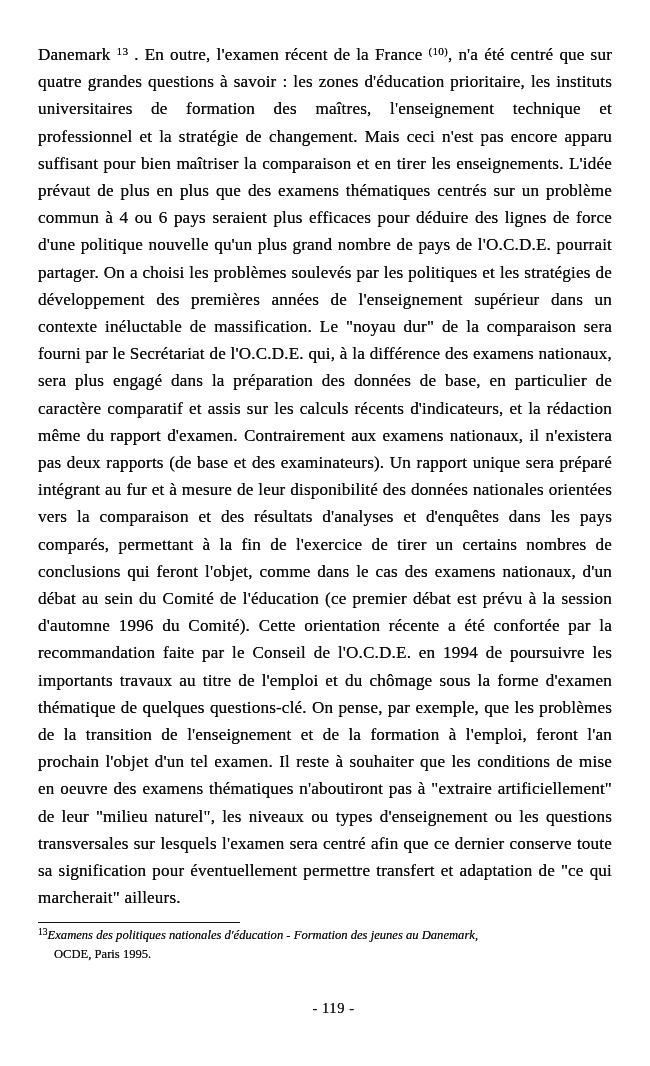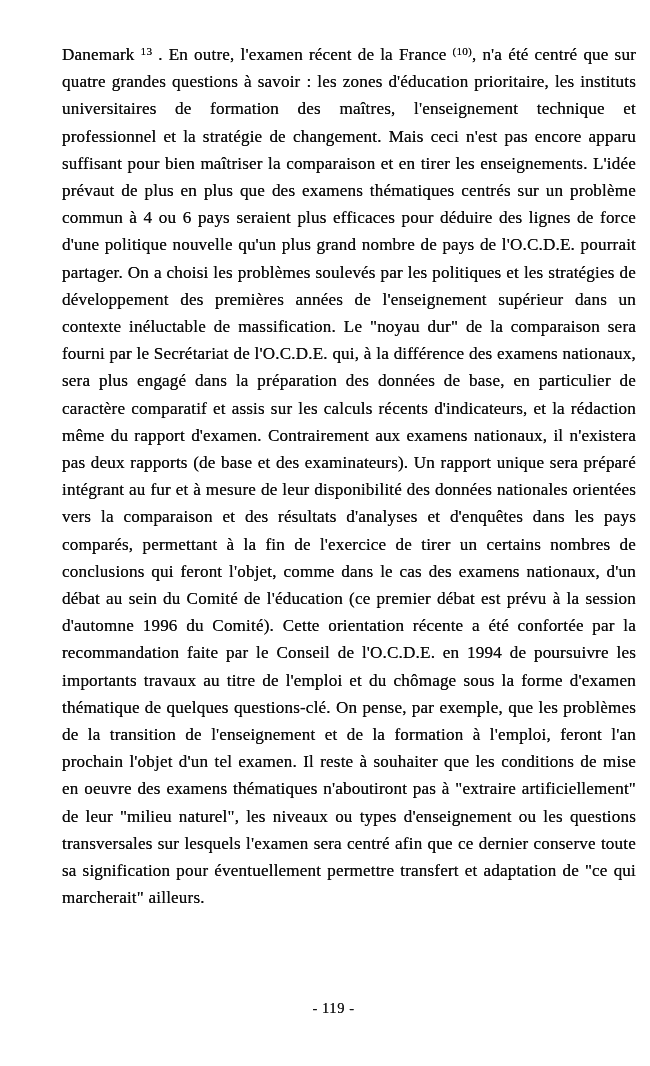--- a/index.html
+++ b/index.html
@@ -19,21 +19,20 @@
     
     filter: saturate(0.97);
   }
 
   
   .body-block {
     position: absolute;
     left: 38px;
     top: 41px;
     width: 574px;
-    margin-left: 24px;
   }
 
   .body-paragraph {
     font-family: "Liberation Serif", "DejaVu Serif", serif;
     font-size: 17.1px;
     line-height: 27.2px;
     color: #0d0d0d;
     text-align: justify;
     text-justify: inter-word;
     margin: 0;
@@ -115,16 +114,23 @@
 </style>
 </head>
 <body>
 
 <div class="page">
 
   <div class="body-block">
     <p class="body-paragraph">Danemark <sup>13</sup> . En outre, l'examen récent de la France <sup>(10)</sup>, n'a été centré que sur quatre grandes questions à savoir : les zones d'éducation prioritaire, les instituts universitaires de formation des maîtres, l'enseignement technique et professionnel et la stratégie de changement. Mais ceci n'est pas encore apparu suffisant pour bien maîtriser la comparaison et en tirer les enseignements. L'idée prévaut de plus en plus que des examens thématiques centrés sur un problème commun à 4 ou 6 pays seraient plus efficaces pour déduire des lignes de force d'une politique nouvelle qu'un plus grand nombre de pays de l'O.C.D.E. pourrait partager. On a choisi les problèmes soulevés par les politiques et les stratégies de développement des premières années de l'enseignement supérieur dans un contexte inéluctable de massification. Le "noyau dur" de la comparaison sera fourni par le Secrétariat de l'O.C.D.E. qui, à la différence des examens nationaux, sera plus engagé dans la préparation des données de base, en particulier de caractère comparatif et assis sur les calculs récents d'indicateurs, et la rédaction même du rapport d'examen. Contrairement aux examens nationaux, il n'existera pas deux rapports (de base et des examinateurs). Un rapport unique sera préparé intégrant au fur et à mesure de leur disponibilité des données nationales orientées vers la comparaison et des résultats d'analyses et d'enquêtes dans les pays comparés, permettant à la fin de l'exercice de tirer un certains nombres de conclusions qui feront l'objet, comme dans le cas des examens nationaux, d'un débat au sein du Comité de l'éducation (ce premier débat est prévu à la session d'automne 1996 du Comité). Cette orientation récente a été confortée par la recommandation faite par le Conseil de l'O.C.D.E. en 1994 de poursuivre les importants travaux au titre de l'emploi et du chômage sous la forme d'examen thématique de quelques questions-clé. On pense, par exemple, que les problèmes de la transition de l'enseignement et de la formation à l'emploi, feront l'an prochain l'objet d'un tel examen. Il reste à souhaiter que les conditions de mise en oeuvre des examens thématiques n'aboutiront pas à "extraire artificiellement" de leur "milieu naturel", les niveaux ou types d'enseignement ou les questions transversales sur lesquels l'examen sera centré afin que ce dernier conserve toute sa signification pour éventuellement permettre transfert et adaptation de "ce qui marcherait" ailleurs.</p>
   </div>
 
+  <div class="footnote-area">
+    <div class="footnote-rule"></div>
+    <p class="footnote-text">
+      <span class="fn-marker">13</span><span class="fn-title">Examens des politiques nationales d'éducation - Formation des jeunes au Danemark</span><span class="fn-tail">,</span>
+      <span class="footnote-line2">OCDE, Paris 1995.</span>
+    </p>
+  </div>
 
   <div class="page-number">- 119 -</div>
 
 </div>
 
 </body></html>

